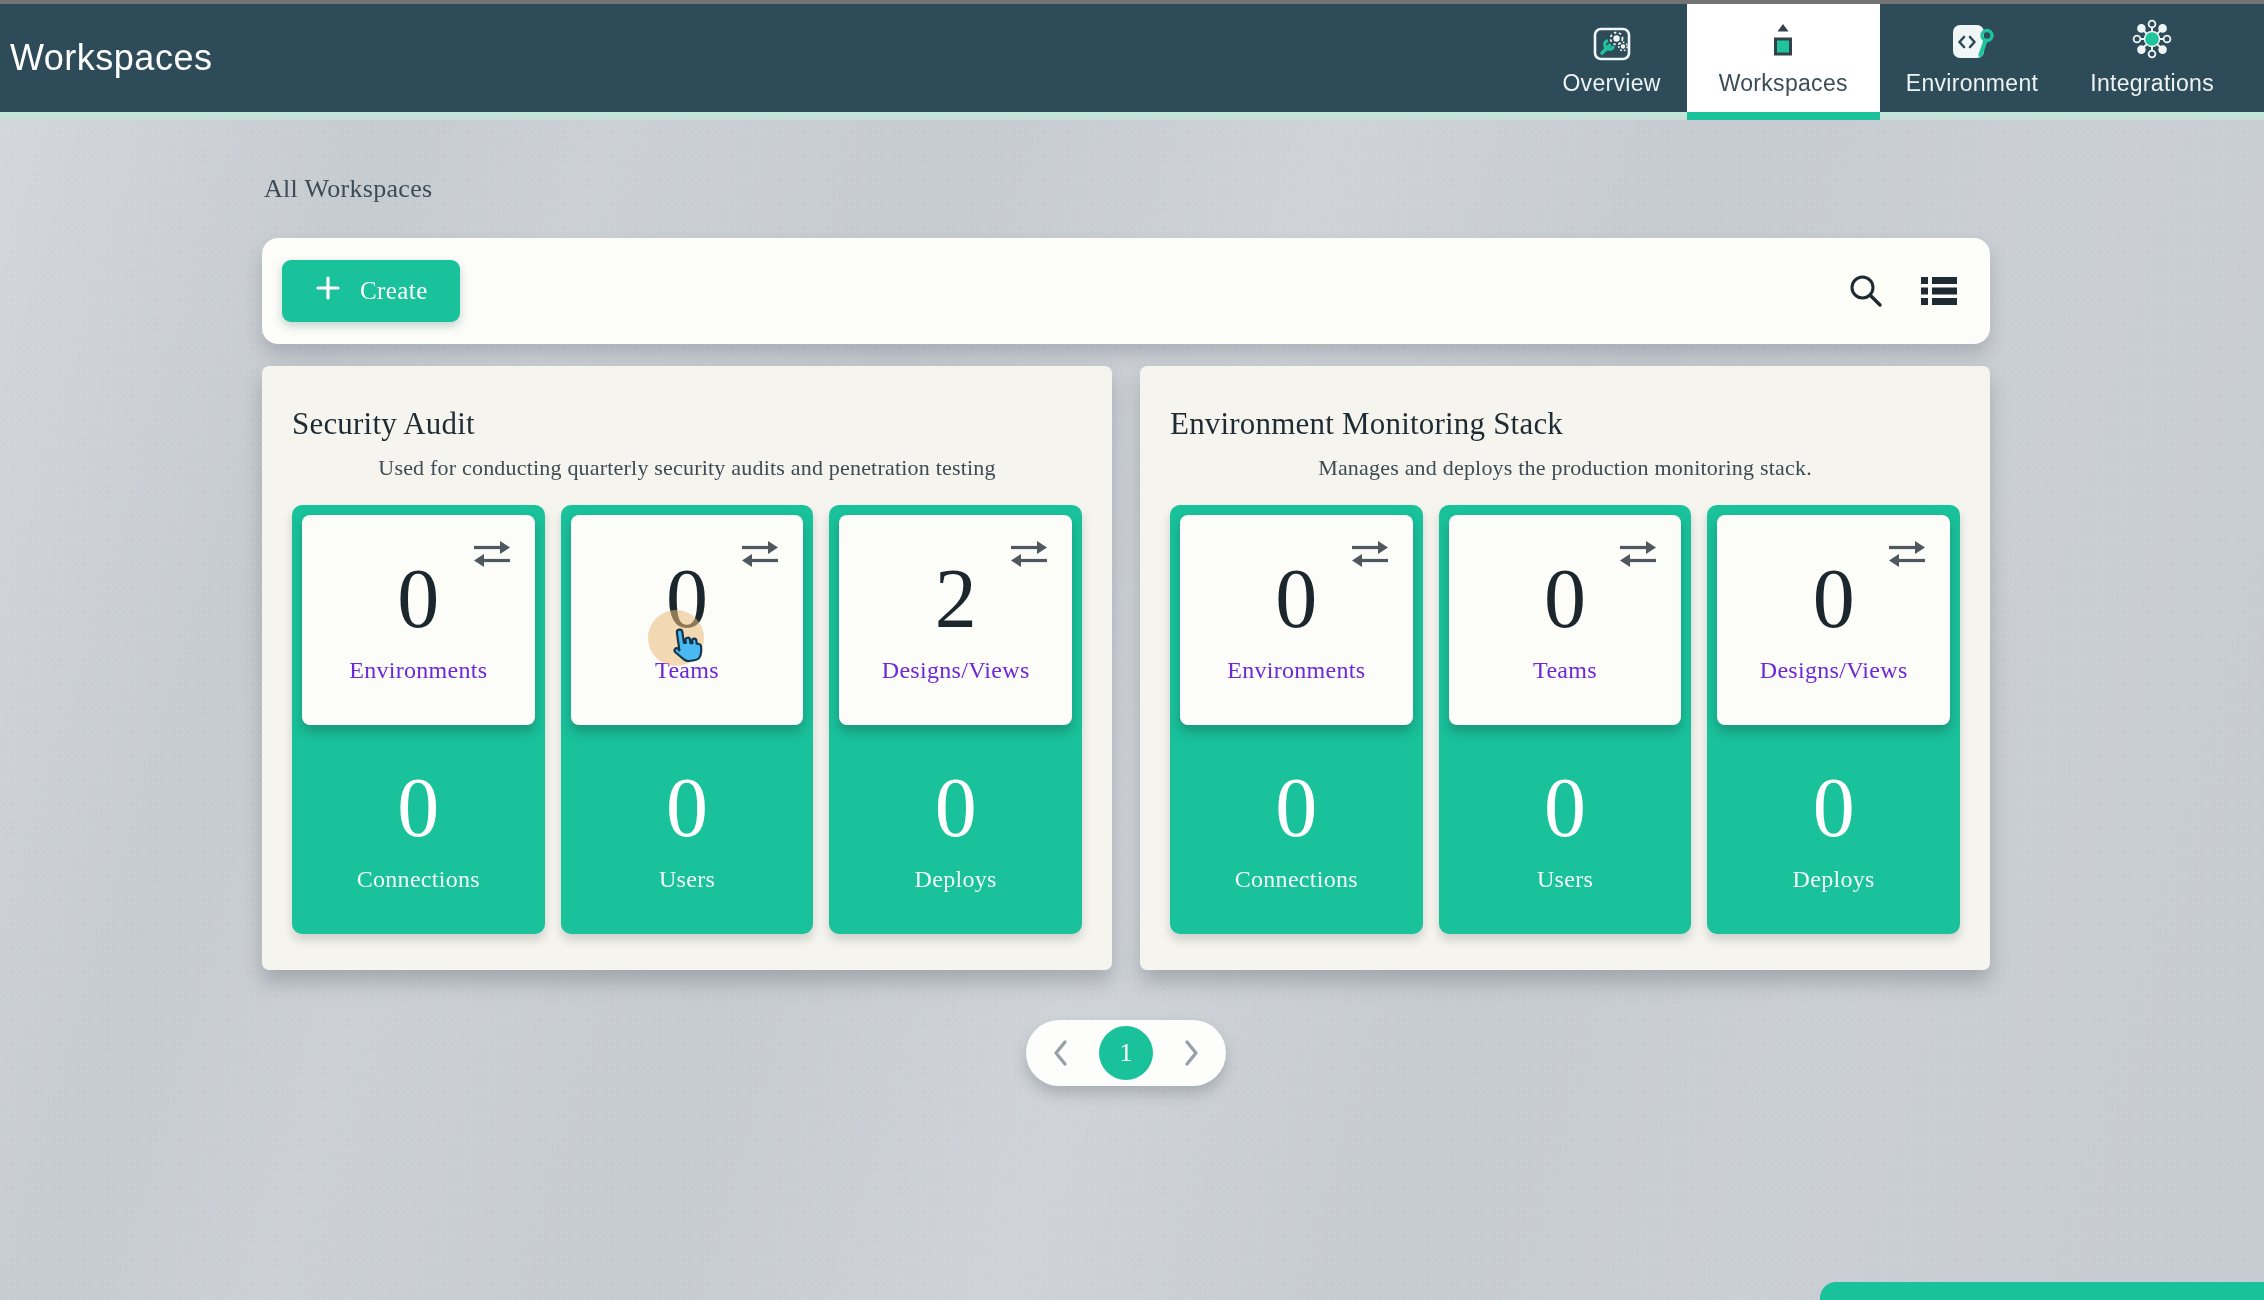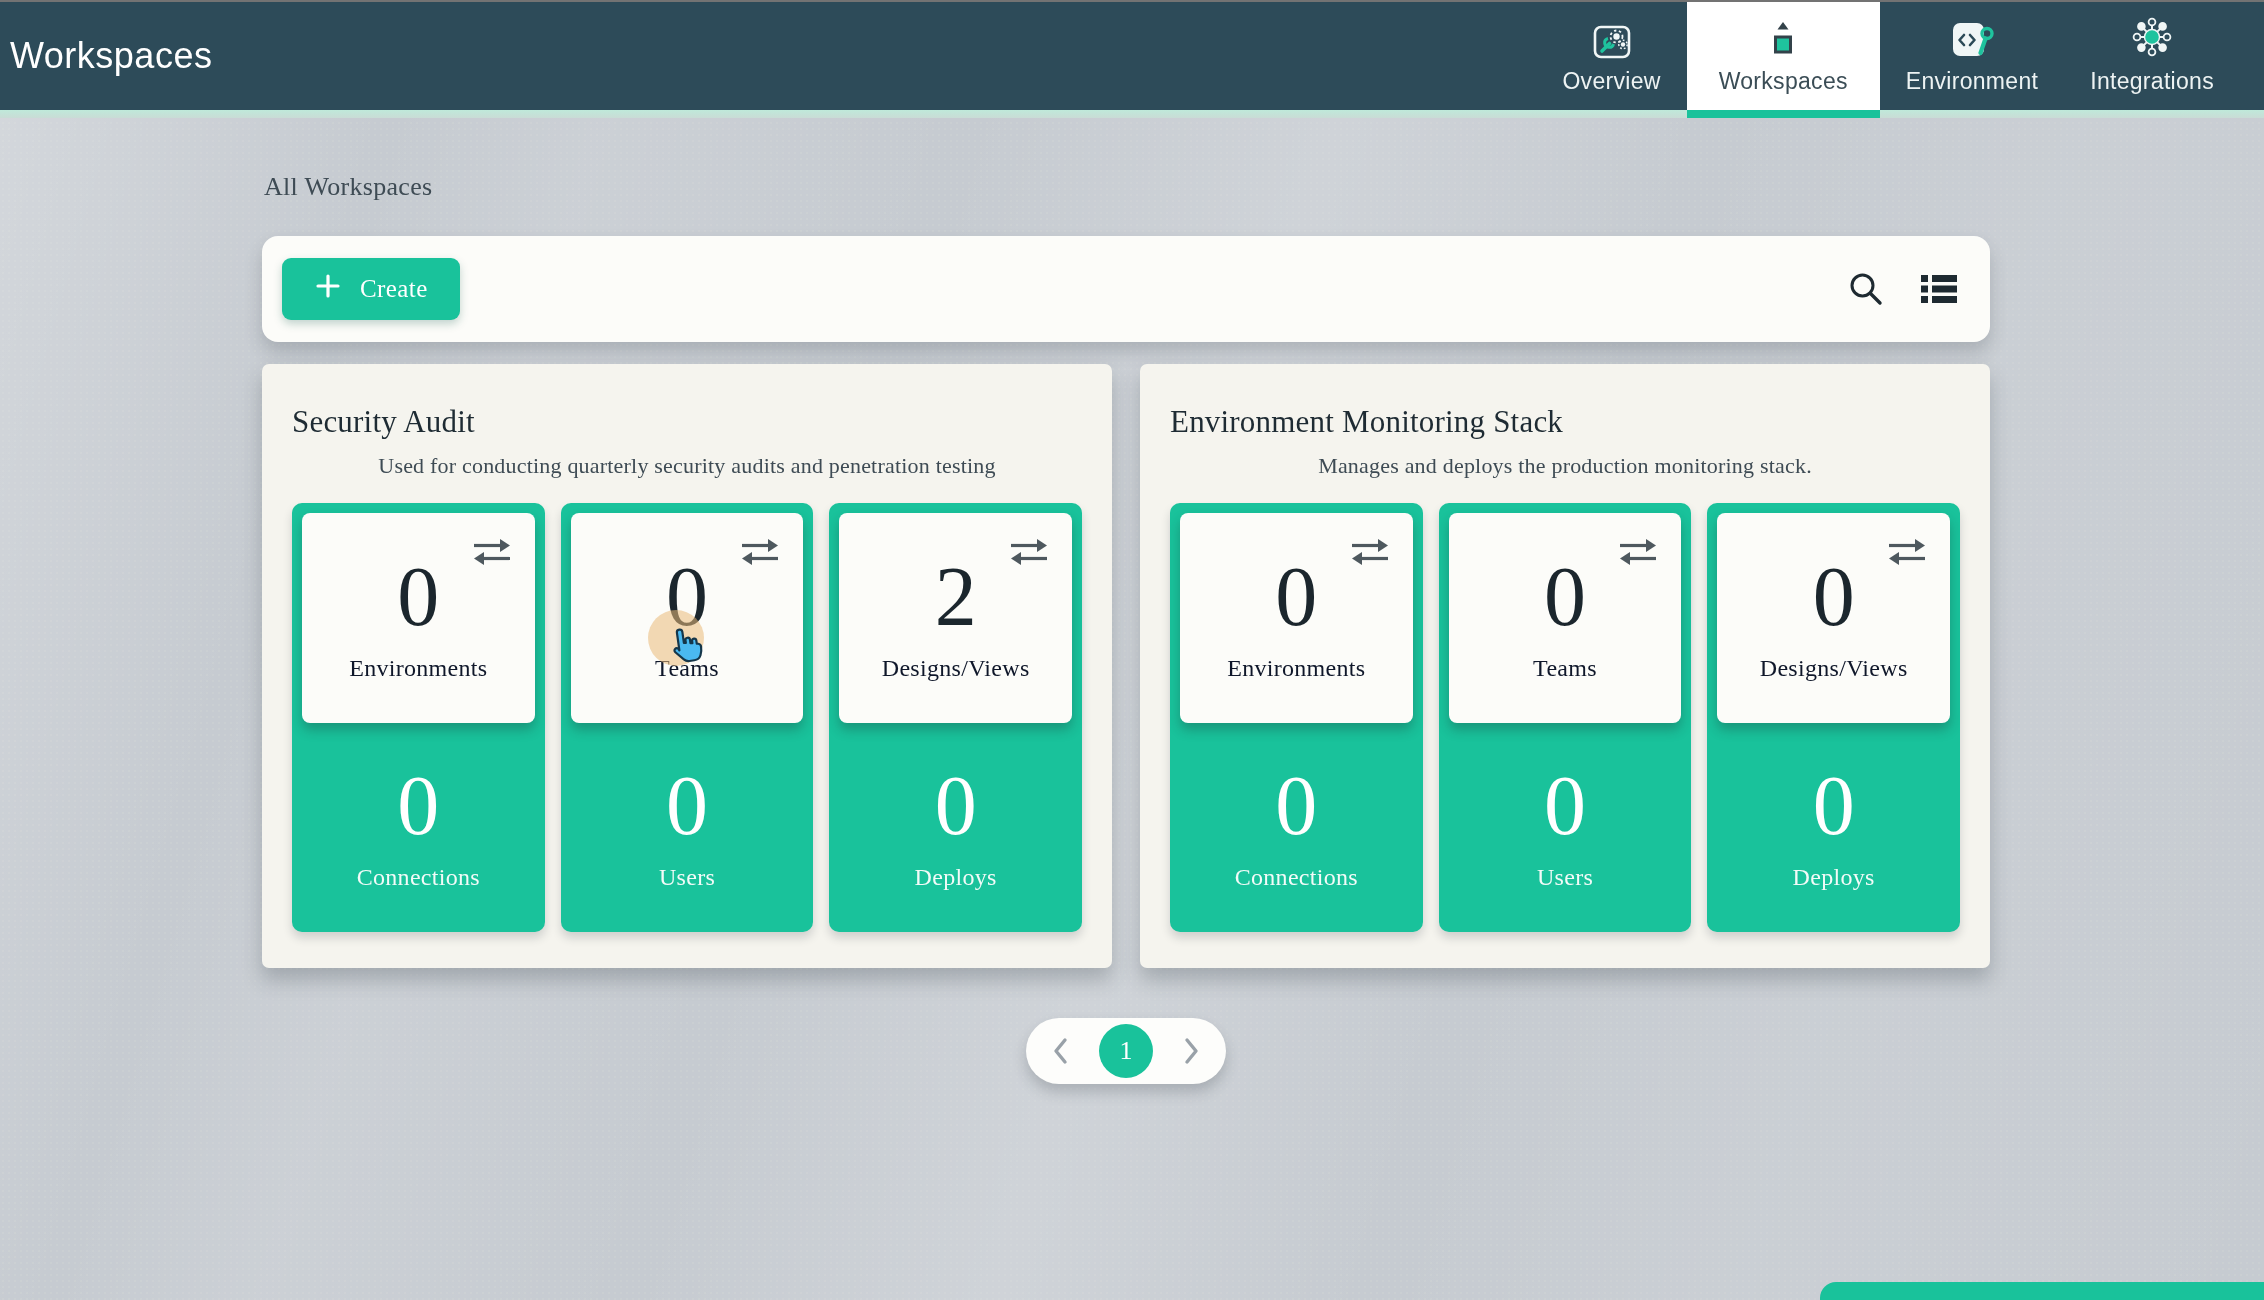--- a/index.html
+++ b/index.html
@@ -18,21 +18,21 @@
       rgba(255,255,255,.08) 80%,rgba(255,255,255,0) 100%);
   }
   body::after{ 
     content:"";position:absolute;inset:0;pointer-events:none;z-index:1;
     background-image:radial-gradient(rgba(255,255,230,.07) 1px,transparent 1.2px);
     background-size:6px 6px;
   }
   
   .header{
     position:relative;z-index:6;height:108px;background:var(--header-bg,#2d4b59);
-    border-top:2px solid #737373;display:flex;align-items:center;
+    border-top:4px solid #737373;display:flex;align-items:center;
   }
   .app-title{color:#fff;font-size:36px;font-weight:500;letter-spacing:.5px;margin-left:10px;flex:1;}
   .nav{display:flex;align-items:stretch;height:100%;padding-right:24px;}
   .nav-item{
     position:relative;display:flex;flex-direction:column;align-items:center;justify-content:flex-end;
     padding:0 26px 15px;color:#edf3f3;cursor:pointer;
   }
   .nav-icon{height:48px;display:flex;align-items:flex-end;justify-content:center;margin-bottom:8px;}
   .nav-label{font-size:23px;letter-spacing:.3px;white-space:nowrap;}
   .nav-item.active{background:#fff;color:#3b4d56;padding:0 32px 15px;}
@@ -71,21 +71,21 @@
     background:var(--accent,#19c29b);border-radius:10px;height:429px;
     display:flex;flex-direction:column;box-shadow:0 6px 10px rgba(40,52,60,.18);
   }
   .stat-tile{
     position:relative;margin:10px 10px 0;height:210px;background:#fcfcf9;border-radius:8px;
     box-shadow:0 7px 12px rgba(25,40,40,.28);
     display:flex;flex-direction:column;align-items:center;justify-content:center;cursor:pointer;
   }
   .stat-tile .swap{position:absolute;top:22px;right:20px;}
   .stat-value{font-size:84px;line-height:1;color:#1b262d;}
-  .stat-label{margin-top:16px;font-size:24px;color:#0f172a;letter-spacing:.3px;}
+  .stat-label{margin-top:16px;font-size:24px;color:#6d28d9;letter-spacing:.3px;}
   .stat-bottom{
     flex:1;display:flex;flex-direction:column;align-items:center;justify-content:center;
     color:#fff;cursor:pointer;
   }
   .stat-bottom .stat-value{color:#fff;}
   .stat-bottom .stat-label{color:#f2fbf8;}
   
   .pagination-wrap{display:flex;justify-content:center;margin-top:50px;}
   .pagination{
     width:200px;height:66px;background:#fdfdfb;border-radius:33px;

